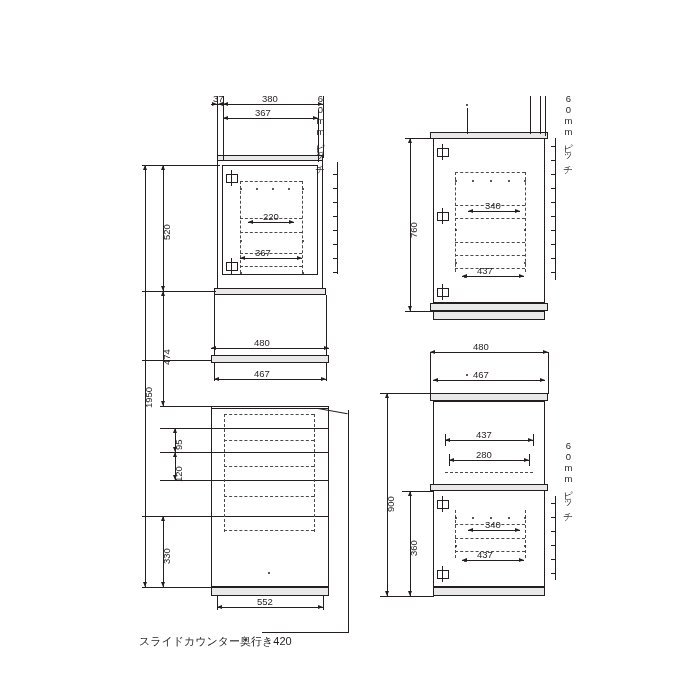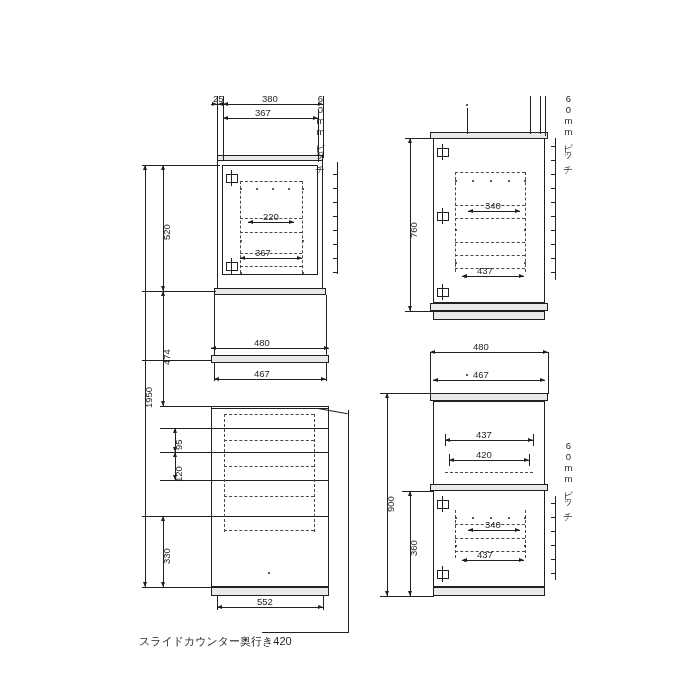--- a/index.html
+++ b/index.html
@@ -149,21 +149,21 @@
   <div class="lbl" style="left:255px;top:248px;">367</div>
 
   <div class="ln v" style="left:217px;top:96px;height:62px;"></div>
   <div class="ln v" style="left:223px;top:96px;height:64px;"></div>
   <div class="ln v" style="left:323px;top:96px;height:62px;"></div>
   <div class="ln v" style="left:318px;top:110px;height:52px;"></div>
 
   <div class="ln h" style="left:211px;top:104px;width:12px;"></div>
   <div class="arrowR" style="left:212px;top:102px;"></div>
   <div class="arrowL" style="left:218px;top:102px;"></div>
-  <div class="lbl" style="left:213px;top:94px;">25</div>
+  <div class="lbl" style="left:213px;top:94px;">37</div>
 
   <div class="ln h" style="left:223px;top:104px;width:100px;"></div>
   <div class="arrowL" style="left:223px;top:102px;"></div>
   <div class="arrowR" style="left:318px;top:102px;"></div>
   <div class="lbl" style="left:262px;top:94px;text-align:right;">380</div>
 
   <div class="ln h" style="left:223px;top:118px;width:95px;"></div>
   <div class="arrowL" style="left:223px;top:116px;"></div>
   <div class="arrowR" style="left:313px;top:116px;"></div>
   <div class="lbl" style="left:255px;top:108px;">367</div>
@@ -354,21 +354,21 @@
   <div class="dot" style="left:466px;top:374px;"></div>
 
   <div class="ln h" style="left:445px;top:440px;width:88px;"></div>
   <div class="arrowL" style="left:445px;top:438px;"></div>
   <div class="arrowR" style="left:528px;top:438px;"></div>
   <div class="lbl" style="left:476px;top:430px;">437</div>
 
   <div class="ln h" style="left:449px;top:460px;width:80px;"></div>
   <div class="arrowL" style="left:449px;top:458px;"></div>
   <div class="arrowR" style="left:524px;top:458px;"></div>
-  <div class="lbl" style="left:476px;top:450px;">420</div>
+  <div class="lbl" style="left:476px;top:450px;">280</div>
 
   <div class="ln v" style="left:445px;top:434px;height:12px;"></div>
   <div class="ln v" style="left:533px;top:434px;height:12px;"></div>
   <div class="ln v" style="left:449px;top:454px;height:12px;"></div>
   <div class="ln v" style="left:529px;top:454px;height:12px;"></div>
 
   <div class="dash-h" style="left:445px;top:472px;width:88px;"></div>
   <div class="ln h" style="left:433px;top:484px;width:112px;"></div>
   <div class="fillgray" style="left:430px;top:484px;width:118px;height:7px;"></div>
 

